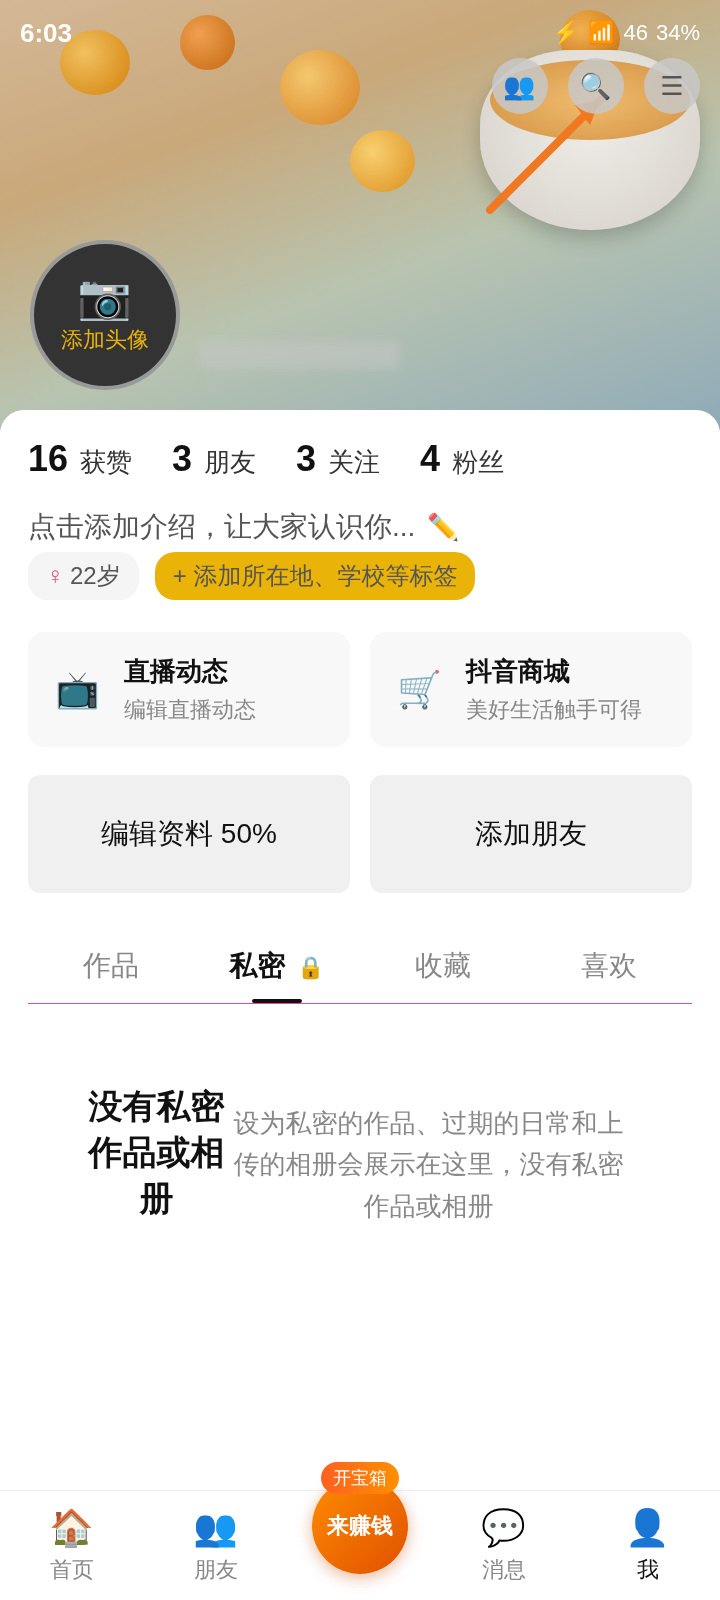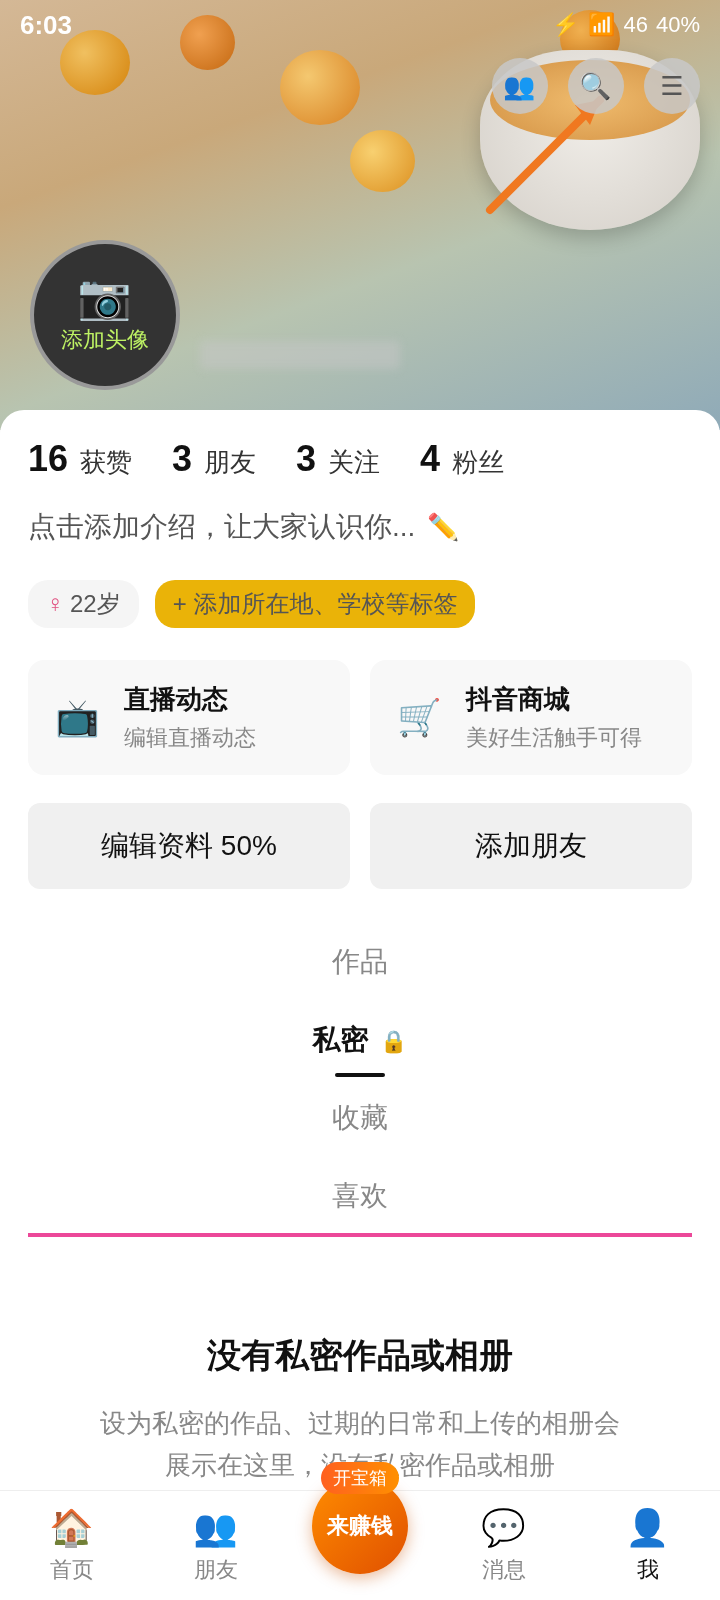--- a/index.html
+++ b/index.html
@@ -9,21 +9,21 @@
       min-height: 1600px;
       font-family: -apple-system, 'PingFang SC', 'Helvetica Neue', sans-serif;
       background: #f5f5f5;
       position: relative;
       overflow-x: hidden;
     }
 
     
     .status-bar {
       position: absolute;
-      top: 0; left: 0; right: 0;
+      top: 8px; left: 0; right: 0;
       height: 50px;
       display: flex;
       align-items: center;
       justify-content: space-between;
       padding: 12px 20px;
       z-index: 100;
       color: #fff;
     }
     .status-time {
       font-size: 26px;
@@ -138,21 +138,21 @@
       color: #fff;
       border: 4px solid rgba(255,255,255,0.5);
       cursor: pointer;
     }
     .avatar-circle .camera-icon {
       font-size: 44px;
       line-height: 1;
     }
     .avatar-label {
       font-size: 22px;
-      color: #bef264;
+      color: #eab308;
       margin-top: 6px;
     }
 
     
     .username-area {
       position: absolute;
       bottom: 55px;
       left: 200px;
       color: rgba(255,255,255,0.9);
       font-size: 22px;
@@ -197,21 +197,21 @@
     .stat-label {
       font-size: 26px;
       color: #333;
     }
 
     
     .bio-row {
       display: flex;
       align-items: center;
       gap: 12px;
-      margin-bottom: 34px;
+      margin-bottom: 6px;
     }
     .bio-text {
       font-size: 28px;
       color: #555;
     }
     .edit-icon {
       font-size: 26px;
       color: #888;
     }
 
@@ -288,35 +288,34 @@
     
     .action-buttons {
       display: flex;
       gap: 20px;
       margin-bottom: 32px;
     }
     .action-btn {
       flex: 1;
       background: #f0f0f0;
       border-radius: 12px;
-      padding: 24px 0;
+      padding: 40px 0;
       text-align: center;
       font-size: 28px;
       font-weight: 500;
       color: #111;
       cursor: pointer;
       border: none;
     }
 
     
     .tabs-row {
       display: flex;
-      border-bottom: 4px solid #ec4899;
-      margin-bottom: 16px;
-      flex-direction: column;
+      border-bottom: 1px solid #ec4899;
+      margin-bottom: 0;
     }
     .tab-item {
       flex: 1;
       text-align: center;
       padding: 22px 0 18px;
       font-size: 28px;
       color: #888;
       cursor: pointer;
       position: relative;
     }
@@ -336,21 +335,20 @@
       border-radius: 2px;
     }
     .lock-icon {
       font-size: 22px;
       margin-left: 4px;
     }
 
     
     .empty-state {
       display: flex;
-      flex-direction: column;
       align-items: center;
       justify-content: center;
       padding: 80px 60px 60px;
       text-align: center;
     }
     .empty-title {
       font-size: 34px;
       font-weight: 600;
       color: #111;
       margin-bottom: 24px;
@@ -447,21 +445,21 @@
   </style>
 </head>
 <body>
 
 <div class="status-bar">
   <span class="status-time">6:03</span>
   <div class="status-icons">
     <span>⚡</span>
     <span>📶</span>
     <span>46</span>
-    <span>40%</span>
+    <span>34%</span>
   </div>
 </div>
 
 <div class="banner">
   <div class="banner-fruits">
     <div class="fruit"></div>
     <div class="fruit"></div>
     <div class="fruit"></div>
     <div class="fruit"></div>
     <div class="fruit"></div>

